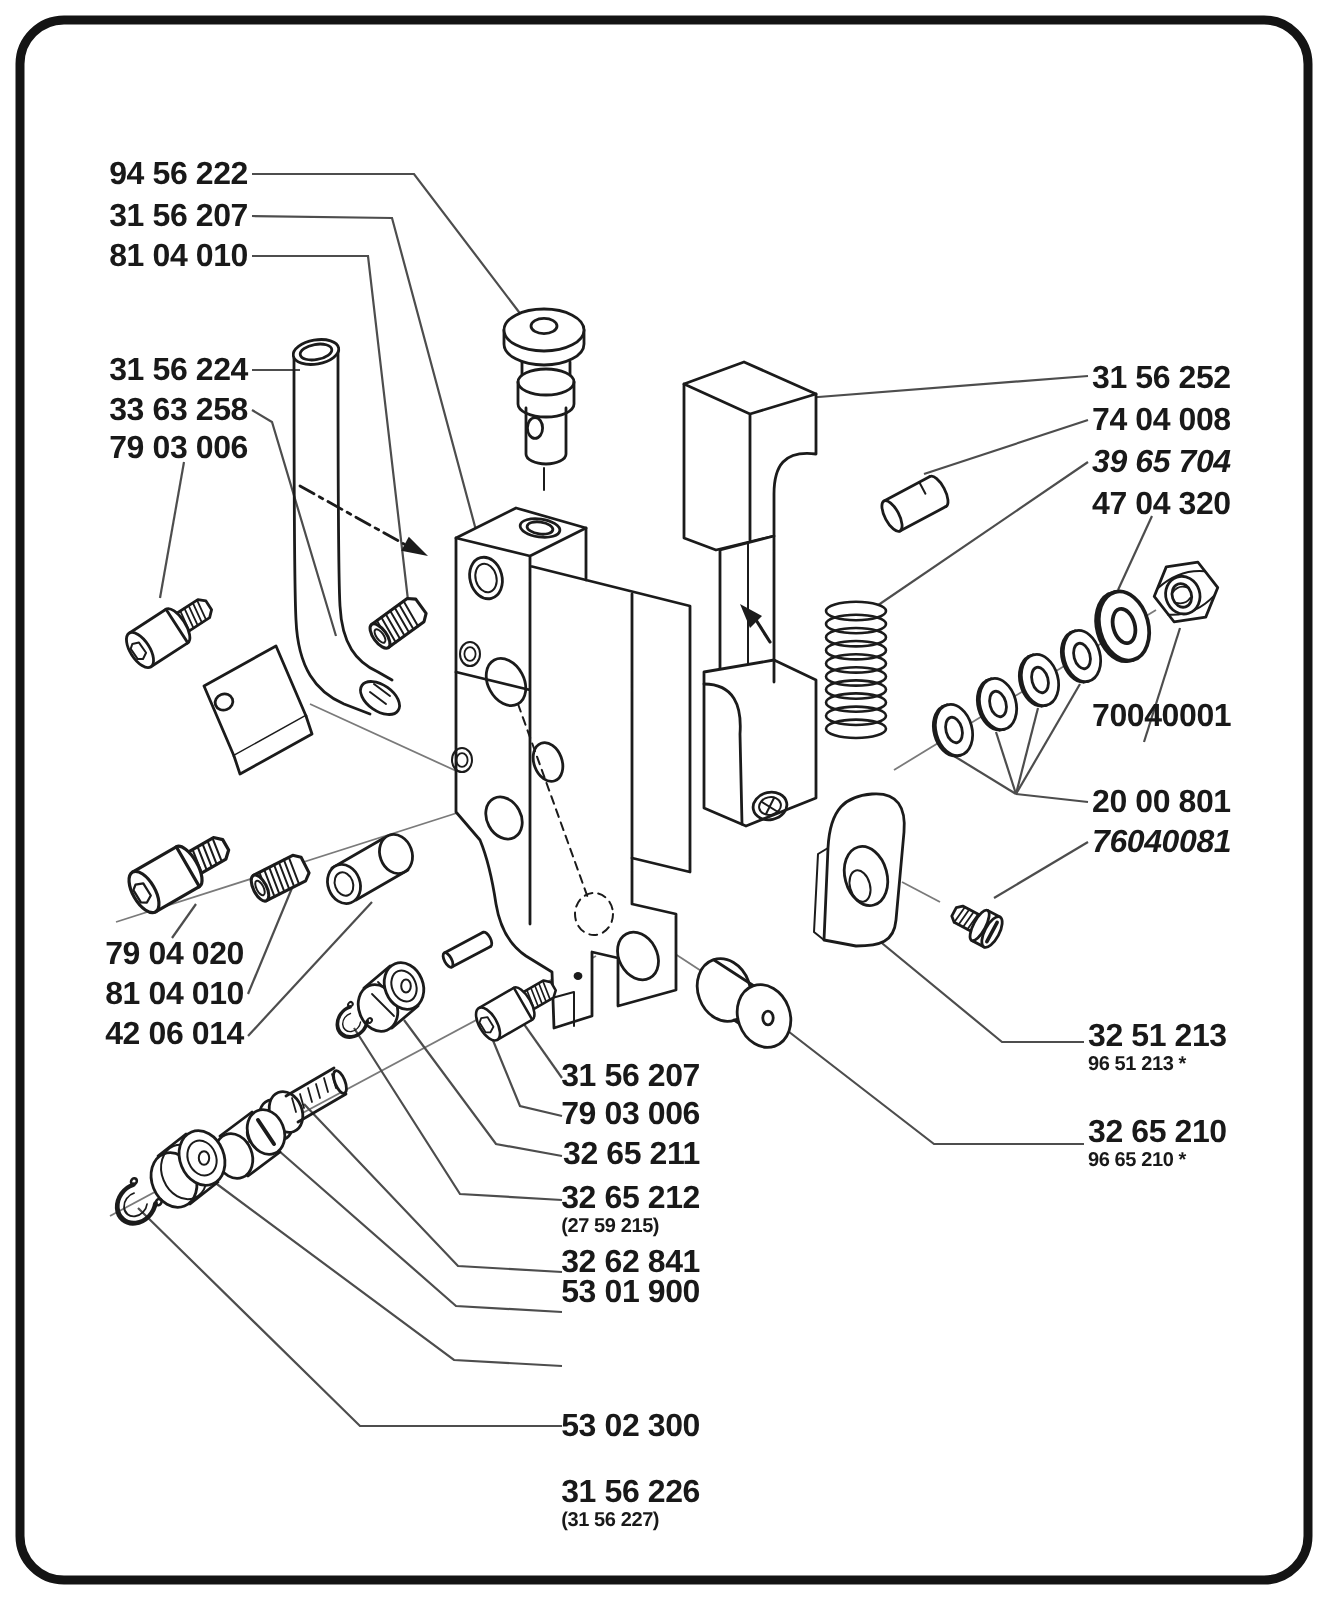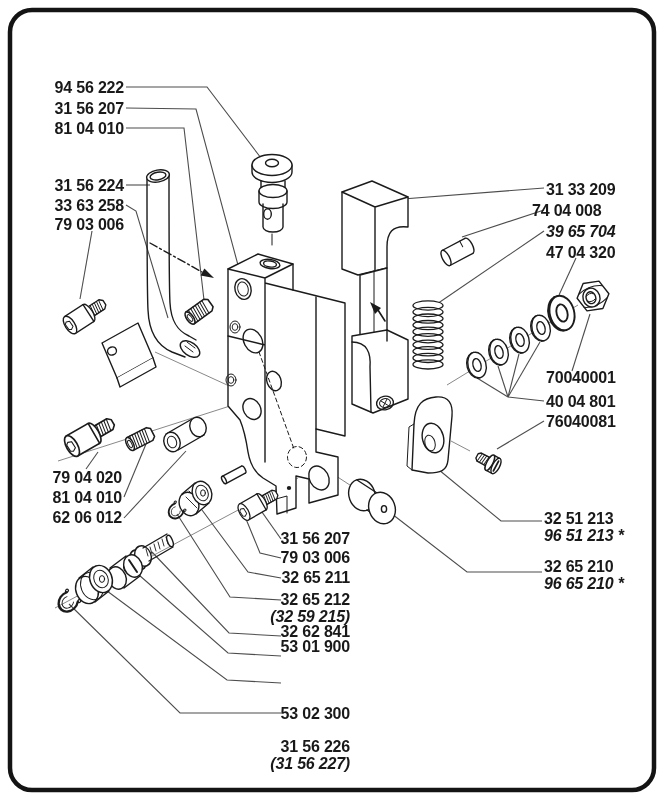--- a/index.html
+++ b/index.html
@@ -2,23 +2,23 @@
 <html><head>
 <meta charset="utf-8">
 <style>
   html,body{margin:0;padding:0;background:#ffffff;}
   body{width:664px;height:800px;font-family:"Liberation Sans",sans-serif;}
   .stage{position:relative;width:664px;height:800px;background:#fff;overflow:hidden;}
   .stage svg{position:absolute;left:0;top:0;}
   .labels-layer{position:absolute;left:0;top:0;width:664px;height:800px;pointer-events:none;}
   .plabel{position:absolute;color:#191919;font-weight:700;font-size:16px;line-height:1.02;
           letter-spacing:-0.2px;white-space:nowrap;}
-  .plabel.right{text-align:right;}
+  .plabel.right{}
   .plabel.left{text-align:left;}
-  .plabel .sub{display:block;font-size:16px;font-weight:700;letter-spacing:-0.2px;margin-top:1px;font-style:italic;}
+  .plabel .sub{display:block;font-size:10px;font-weight:700;letter-spacing:-0.2px;margin-top:1px;}
 </style>
 </head>
 <body>
 
 <div class="stage">
 
 <svg width="664" height="800" viewBox="0 0 664 800">
   <defs>
 
     <g id="screwSH" stroke-linejoin="round">
@@ -290,33 +290,33 @@
 
 <div class="labels-layer">
       <div class="plabel right" style="top: 80px; right: 540px;">94 56 222</div>
       <div class="plabel right" style="top: 101px; right: 540px;">31 56 207</div>
       <div class="plabel right" style="top: 121px; right: 540px;">81 04 010</div>
       <div class="plabel right" style="top: 178px; right: 540px; margin-left: 44px;">31 56 224</div>
       <div class="plabel right" style="top: 198px; right: 540px;">33 63 258</div>
       <div class="plabel right" style="top: 217px; right: 540px;">79 03 006</div>
       <div class="plabel right" style="top: 470px; right: 542px; margin-left: 17px;">79 04 020</div>
       <div class="plabel right" style="top: 490px; right: 542px;">81 04 010</div>
-      <div class="plabel right" style="top: 510px; right: 542px;">62 06 012</div>
+      <div class="plabel right" style="top: 510px; right: 542px;">42 06 014</div>
       <div class="plabel right" style="top: 531px; right: 314px;">31 56 207</div>
       <div class="plabel right" style="top: 550px; right: 314px;">79 03 006</div>
       <div class="plabel right" style="top: 570px; right: 314px; margin-left: 22px;">32 65 211</div>
-      <div class="plabel right" style="top: 592px; right: 314px;">32 65 212<span class="sub">(32 59 215)</span></div>
+      <div class="plabel right" style="top: 592px; right: 314px;">32 65 212<span class="sub">(27 59 215)</span></div>
       <div class="plabel right" style="top: 629px; right: 314px; margin-top: 10px;">53 01 900</div>
       <div class="plabel right" style="top: 624px; right: 314px;">32 62 841</div>
       <div class="plabel right" style="top: 711px; right: 314px; margin-top: 28px;">31 56 226<span class="sub">(31 56 227)</span></div>
       <div class="plabel right" style="top: 706px; right: 314px;">53 02 300</div>
-      <div class="plabel left" style="top: 182px; left: 546px;">31 33 209</div>
-      <div class="plabel left" style="top: 203px; left: 532px;">74 04 008</div>
+      <div class="plabel left" style="top: 182px; left: 546px;">31 56 252</div>
+      <div class="plabel left" style="top: 203px; left: 546px;">74 04 008</div>
       <div class="plabel left" style="top: 224px; left: 546px; font-style: italic;">39 65 704</div>
       <div class="plabel left" style="top: 245px; left: 546px;">47 04 320</div>
-      <div class="plabel left" style="top: 370px; left: 546px;">70040001</div>
-      <div class="plabel left" style="top: 394px; left: 546px;">40 04 801</div>
-      <div class="plabel left" style="top: 414px; left: 546px;">76040081</div>
+      <div class="plabel left" style="top: 351px; left: 546px;">70040001</div>
+      <div class="plabel left" style="top: 394px; left: 546px;">20 00 801</div>
+      <div class="plabel left" style="top: 414px; left: 546px; font-style: italic;">76040081</div>
       <div class="plabel left" style="top: 511px; left: 544px;">32 51 213<span class="sub">96 51 213 *</span></div>
       <div class="plabel left" style="top: 559px; left: 544px;">32 65 210<span class="sub">96 65 210 *</span></div>
     </div>
 
 </div>
 
 </body></html>

